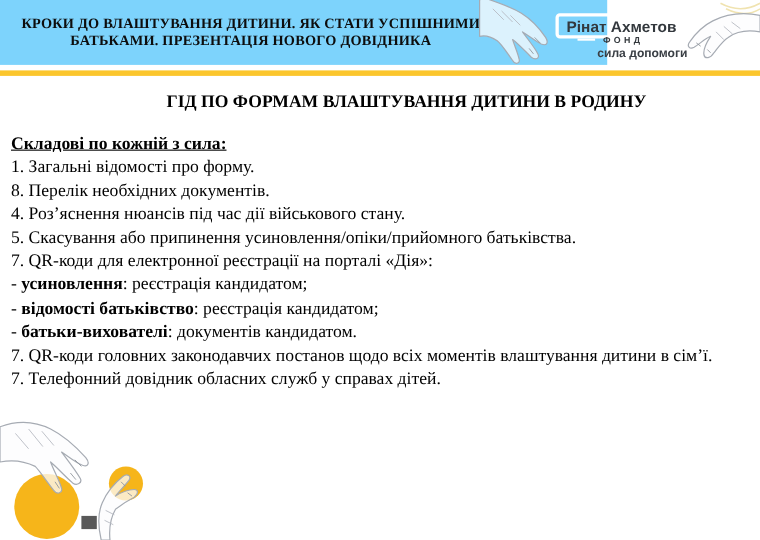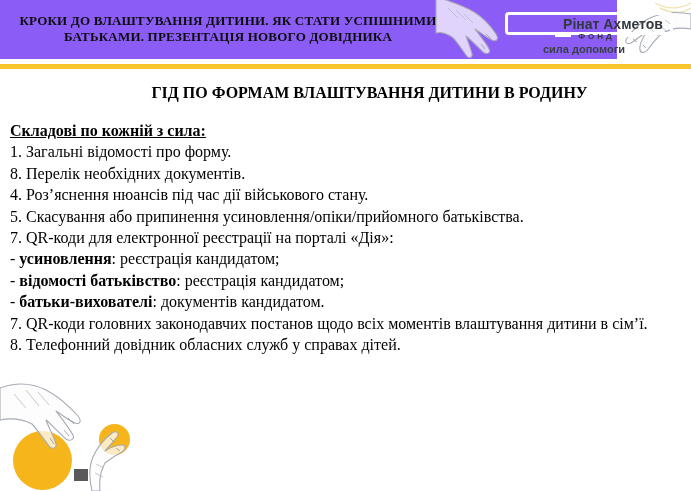--- a/index.html
+++ b/index.html
@@ -1,36 +1,36 @@
 <!DOCTYPE html>
 <html><head>
 <meta charset="utf-8">
 <style>
   html,body{margin:0;padding:0;background:#fff;}
   .slide{
     position:relative;width:691px;height:491px;overflow:hidden;
     background:#ffffff;font-family:"Liberation Serif",serif;color:#000;
   }
   
-  .header-band{position:absolute;left:0;top:0;width:617px;height:59px;background:#8b5cf6;}
+  .header-band{position:absolute;left:0;top:0;width:552px;height:59px;background:#7dd3fc;}
   .header-title{
     position:absolute;left:18px;top:13px;width:420px;text-align:center;
     font-family:"Liberation Serif",serif;font-weight:bold;font-size:13px;line-height:16px;
     color:#0d0d0d;letter-spacing:.2px;
   }
   .divider-stripe{position:absolute;left:0;top:64px;width:691px;height:5px;background:#FBC62D;}
   
   .logo-box{
     position:absolute;left:505px;top:12px;width:114px;height:17px;
     border:3px solid #ffffff;border-radius:4px;
     display:flex;align-items:center;justify-content:center;
-    font-family:"Liberation Sans",sans-serif;font-weight:bold;font-size:14px;color:#33383D;padding-left:48px;
+    font-family:"Liberation Sans",sans-serif;font-weight:bold;font-size:14px;color:#33383D;
   }
   .logo-unit-row{
-    position:absolute;left:535px;top:32px;width:120px;height:8px;
+    position:absolute;left:505px;top:32px;width:120px;height:8px;
     display:flex;align-items:center;justify-content:center;gap:4px;
   }
   .logo-unit-row .dash{width:16px;height:2px;background:#ffffff;}
   .logo-unit{
     font-family:"Liberation Sans",sans-serif;font-weight:bold;font-size:8px;
     letter-spacing:3px;color:#33383D;text-indent:3px;
   }
   .logo-tagline{
     position:absolute;left:505px;top:43px;width:120px;text-align:right;
     font-family:"Liberation Sans",sans-serif;font-weight:bold;font-size:11px;color:#3A3F45;
@@ -101,21 +101,21 @@
     <div class="line"><span class="list-heading">Складові по кожній з сила:</span></div>
     <div class="line">1. Загальні відомості про форму.</div>
     <div class="line">8. Перелік необхідних документів.</div>
     <div class="line">4. Роз’яснення нюансів під час дії військового стану.</div>
     <div class="line">5. Скасування або припинення усиновлення/опіки/прийомного батьківства.</div>
     <div class="line">7. QR-коди для електронної реєстрації на порталі «Дія»:</div>
     <div class="line"><span>- </span><b>усиновлення</b><span>: реєстрація кандидатом;</span></div>
     <div class="line"><span>- </span><b>відомості батьківство</b><span>: реєстрація кандидатом;</span></div>
     <div class="line"><span>- </span><b>батьки-вихователі</b><span>: документів кандидатом.</span></div>
     <div class="line">7. QR-коди головних законодавчих постанов щодо всіх моментів влаштування дитини в сім’ї.</div>
-    <div class="line">8. Телефонний довідник обласних служб у справах дітей.</div>
+    <div class="line">7. Телефонний довідник обласних служб у справах дітей.</div>
   </div>
 
   <div class="circle-large"></div>
   <div class="circle-small"></div>
   <div class="gray-square"></div>
 
   <svg class="bottom-hands" viewBox="0 0 180 113">
 
     <path class="sk" d="M0,10 C16,4 32,5 46,12 C58,18 68,27 78,38 C82,43 80,47 75,45 C68,42 61,36 56,33 C62,41 69,50 73,57 C75,61 70,64 66,61 C58,54 51,46 46,42 C49,50 54,59 56,66 C57,70 52,72 49,68 C42,59 36,50 32,46 C22,41 10,40 0,42 Z"></path>
     <path class="h" d="M14,16 l12,14 M26,12 l13,16 M38,14 l11,13"></path>

